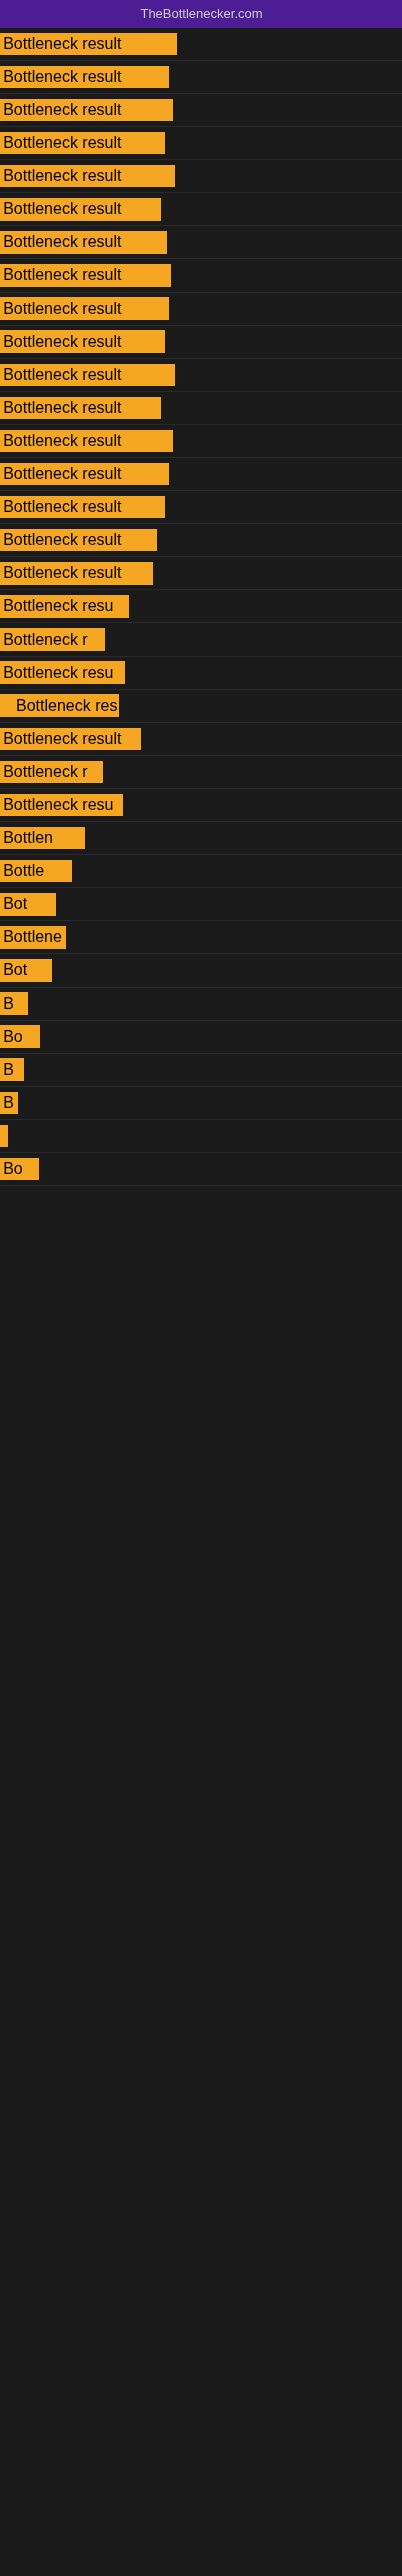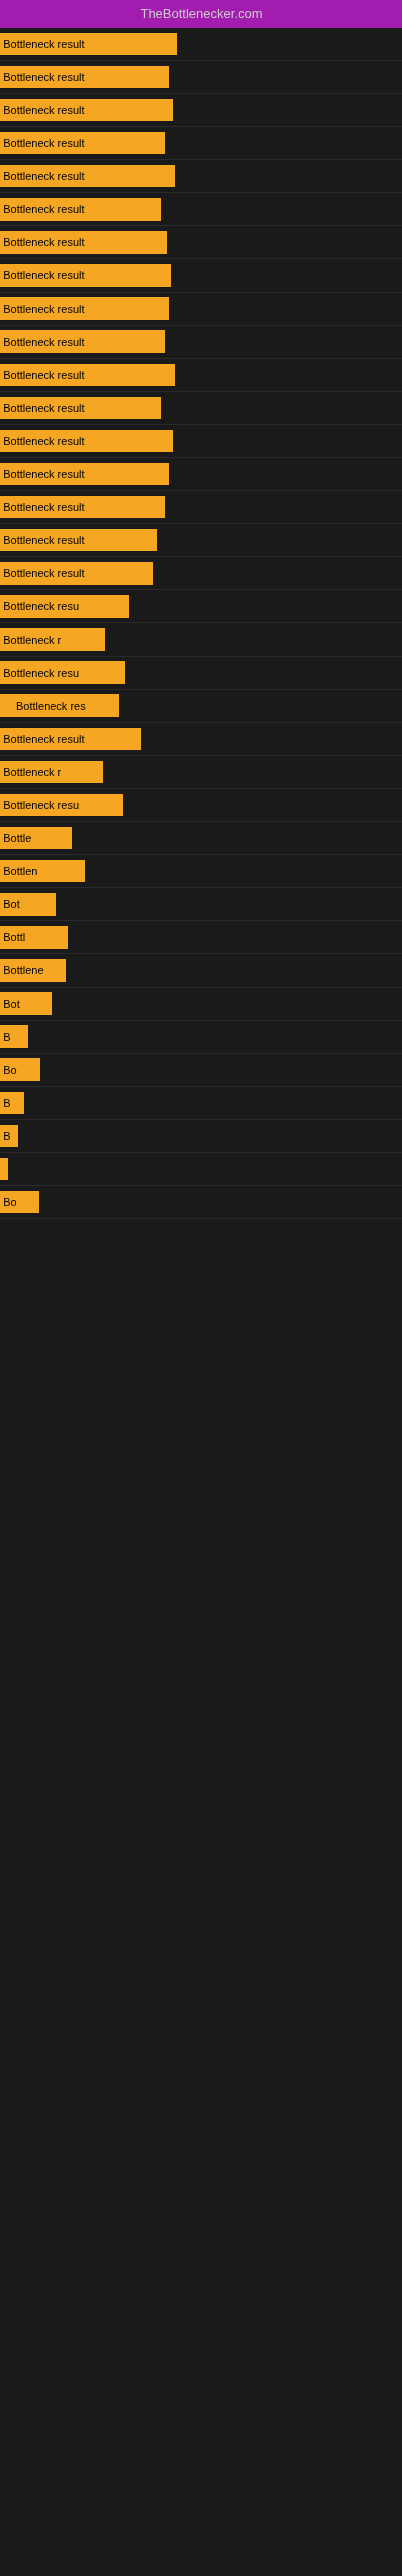--- a/index.html
+++ b/index.html
@@ -11,36 +11,36 @@
       background-color: #1a1a1a;
       width: 403px;
       font-family: Arial, sans-serif;
       position: relative;
     }
     .site-title {
       text-align: center;
       color: #cccccc;
       font-size: 13px;
       padding: 6.4px 0;
-      background-color: #a21caf;
+      background-color: #4c1d95;
     }
     .bar-container {
       display: flex;
       align-items: center;
       margin-bottom: 0;
       padding: 4.8px 0;
       border-bottom: 0.8px solid #2a2a2a;
     }
     .bar {
       background-color: #f5a623;
       height: 22.5px;
       display: flex;
       align-items: center;
       padding-left: 3.2px;
-      font-size: 11px;
+      font-size: 16px;
       color: #000;
       font-weight: normal;
       white-space: nowrap;
       overflow: hidden;
     }
   </style>
 </head>
 <body>
 
 <div class="site-title">
@@ -114,30 +114,27 @@
     <div class="bar-container">
       <div class="bar" style="width: 141px;">Bottleneck result</div>
     </div>
     <div class="bar-container">
       <div class="bar" style="width: 103px;">Bottleneck r</div>
     </div>
     <div class="bar-container">
       <div class="bar" style="width: 123px;">Bottleneck resu</div>
     </div>
     <div class="bar-container">
+      <div class="bar" style="width: 85px;">Bottlen</div>
+    </div>
+    <div class="bar-container">
       <div class="bar" style="width: 72px;">Bottle</div>
     </div>
     <div class="bar-container">
-      <div class="bar" style="width: 85px;">Bottlen</div>
-    </div>
-    <div class="bar-container">
       <div class="bar" style="width: 56px;">Bot</div>
-    </div>
-    <div class="bar-container">
-      <div class="bar" style="width: 68px;">Bottl</div>
     </div>
     <div class="bar-container">
       <div class="bar" style="width: 66px;">Bottlene</div>
     </div>
     <div class="bar-container">
       <div class="bar" style="width: 52px;">Bot</div>
     </div>
     <div class="bar-container">
       <div class="bar" style="width: 28px;">B</div>
     </div>

